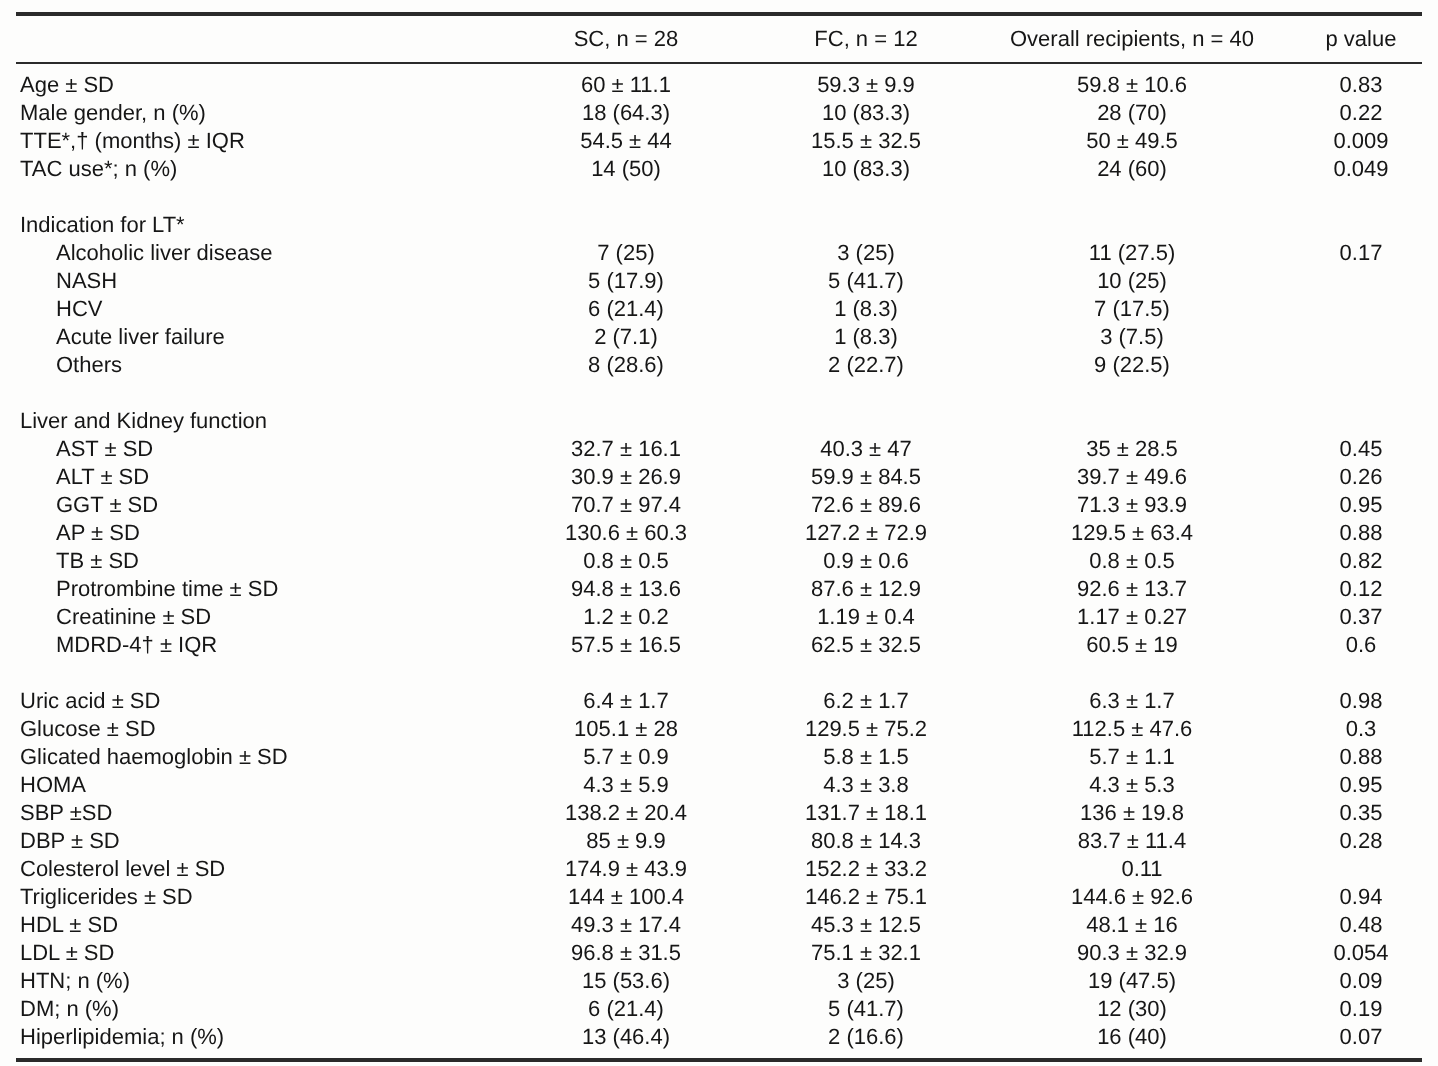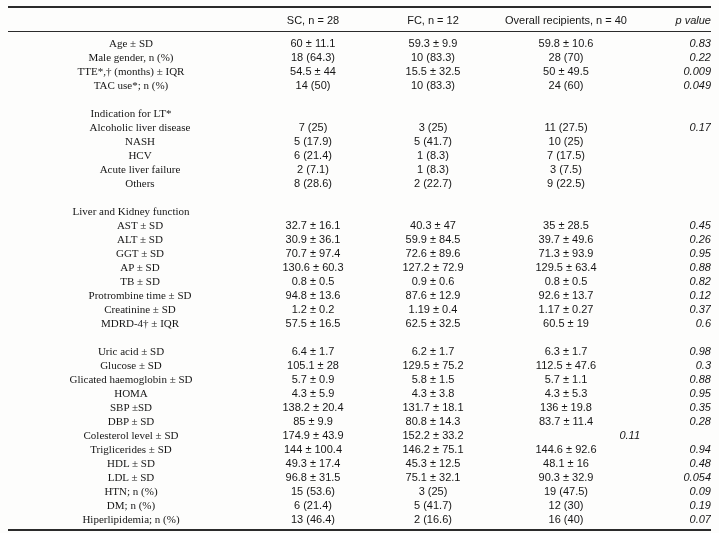--- a/index.html
+++ b/index.html
@@ -26,24 +26,24 @@
   }
   .tbody { padding: 4px 0 3px 0; }
   .row {
     display: grid;
     grid-template-columns: 244px 122px 118px 148px 1fr;
     align-items: center;
     height: 14px;
   }
   .row.gap { height: 14px; }
   .cell { white-space: nowrap; overflow: hidden; line-height: 14px; }
-  .label { padding-left: 2px; text-align: center; font-family: Liberation Serif, serif; }
+  .label { padding-left: 2px; text-align: left; }
   .label.indent { padding-left: 20px; }
   .num { text-align: center; }
-  .pval { text-align: right; padding-left: 10px; font-style: italic; }
+  .pval { text-align: center; padding-left: 10px; }
   .thead .cell { font-weight: normal; }
 </style>
 </head>
 <body>
 
 <div class="page">
   <div class="table">
     <div class="thead">
       <div class="cell label"></div>
       <div class="cell num">SC, n = 28</div>
@@ -133,21 +133,21 @@
         </div>
         <div class="row">
           <div class="cell label indent">AST ± SD</div>
           <div class="cell num">32.7 ± 16.1</div>
           <div class="cell num">40.3 ± 47</div>
           <div class="cell num">35 ± 28.5</div>
           <div class="cell pval">0.45</div>
         </div>
         <div class="row">
           <div class="cell label indent">ALT ± SD</div>
-          <div class="cell num">30.9 ± 36.1</div>
+          <div class="cell num">30.9 ± 26.9</div>
           <div class="cell num">59.9 ± 84.5</div>
           <div class="cell num">39.7 ± 49.6</div>
           <div class="cell pval">0.26</div>
         </div>
         <div class="row">
           <div class="cell label indent">GGT ± SD</div>
           <div class="cell num">70.7 ± 97.4</div>
           <div class="cell num">72.6 ± 89.6</div>
           <div class="cell num">71.3 ± 93.9</div>
           <div class="cell pval">0.95</div>

